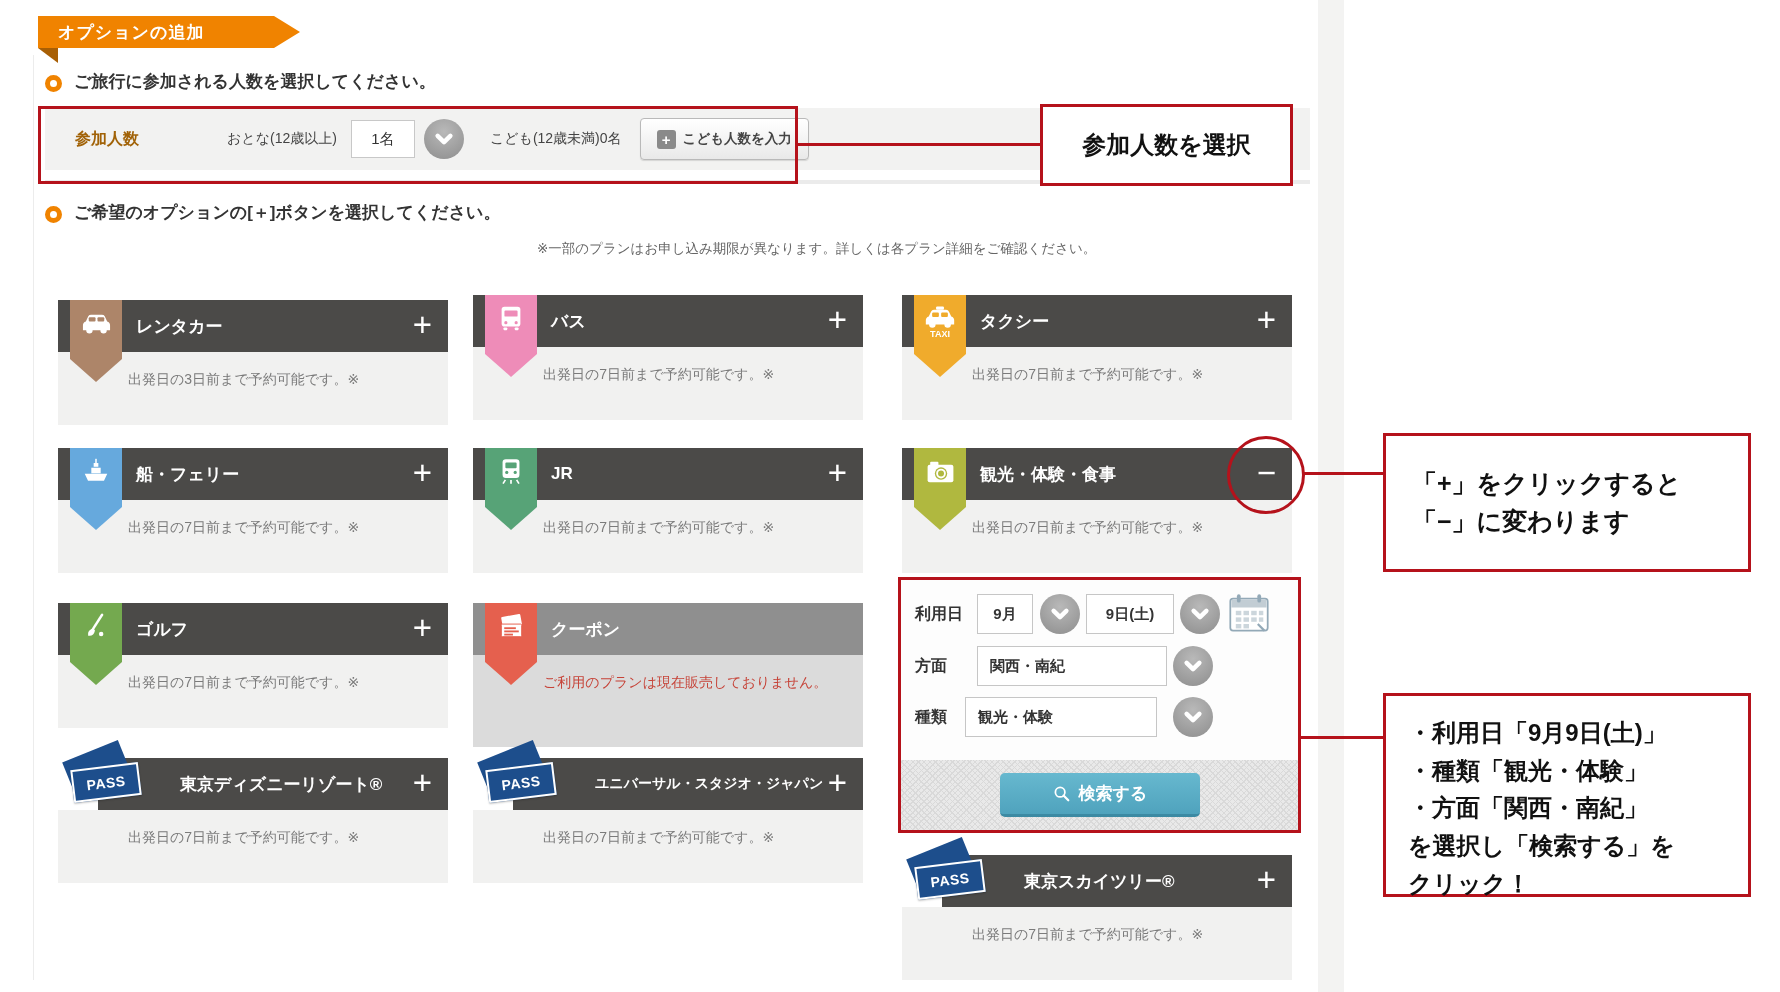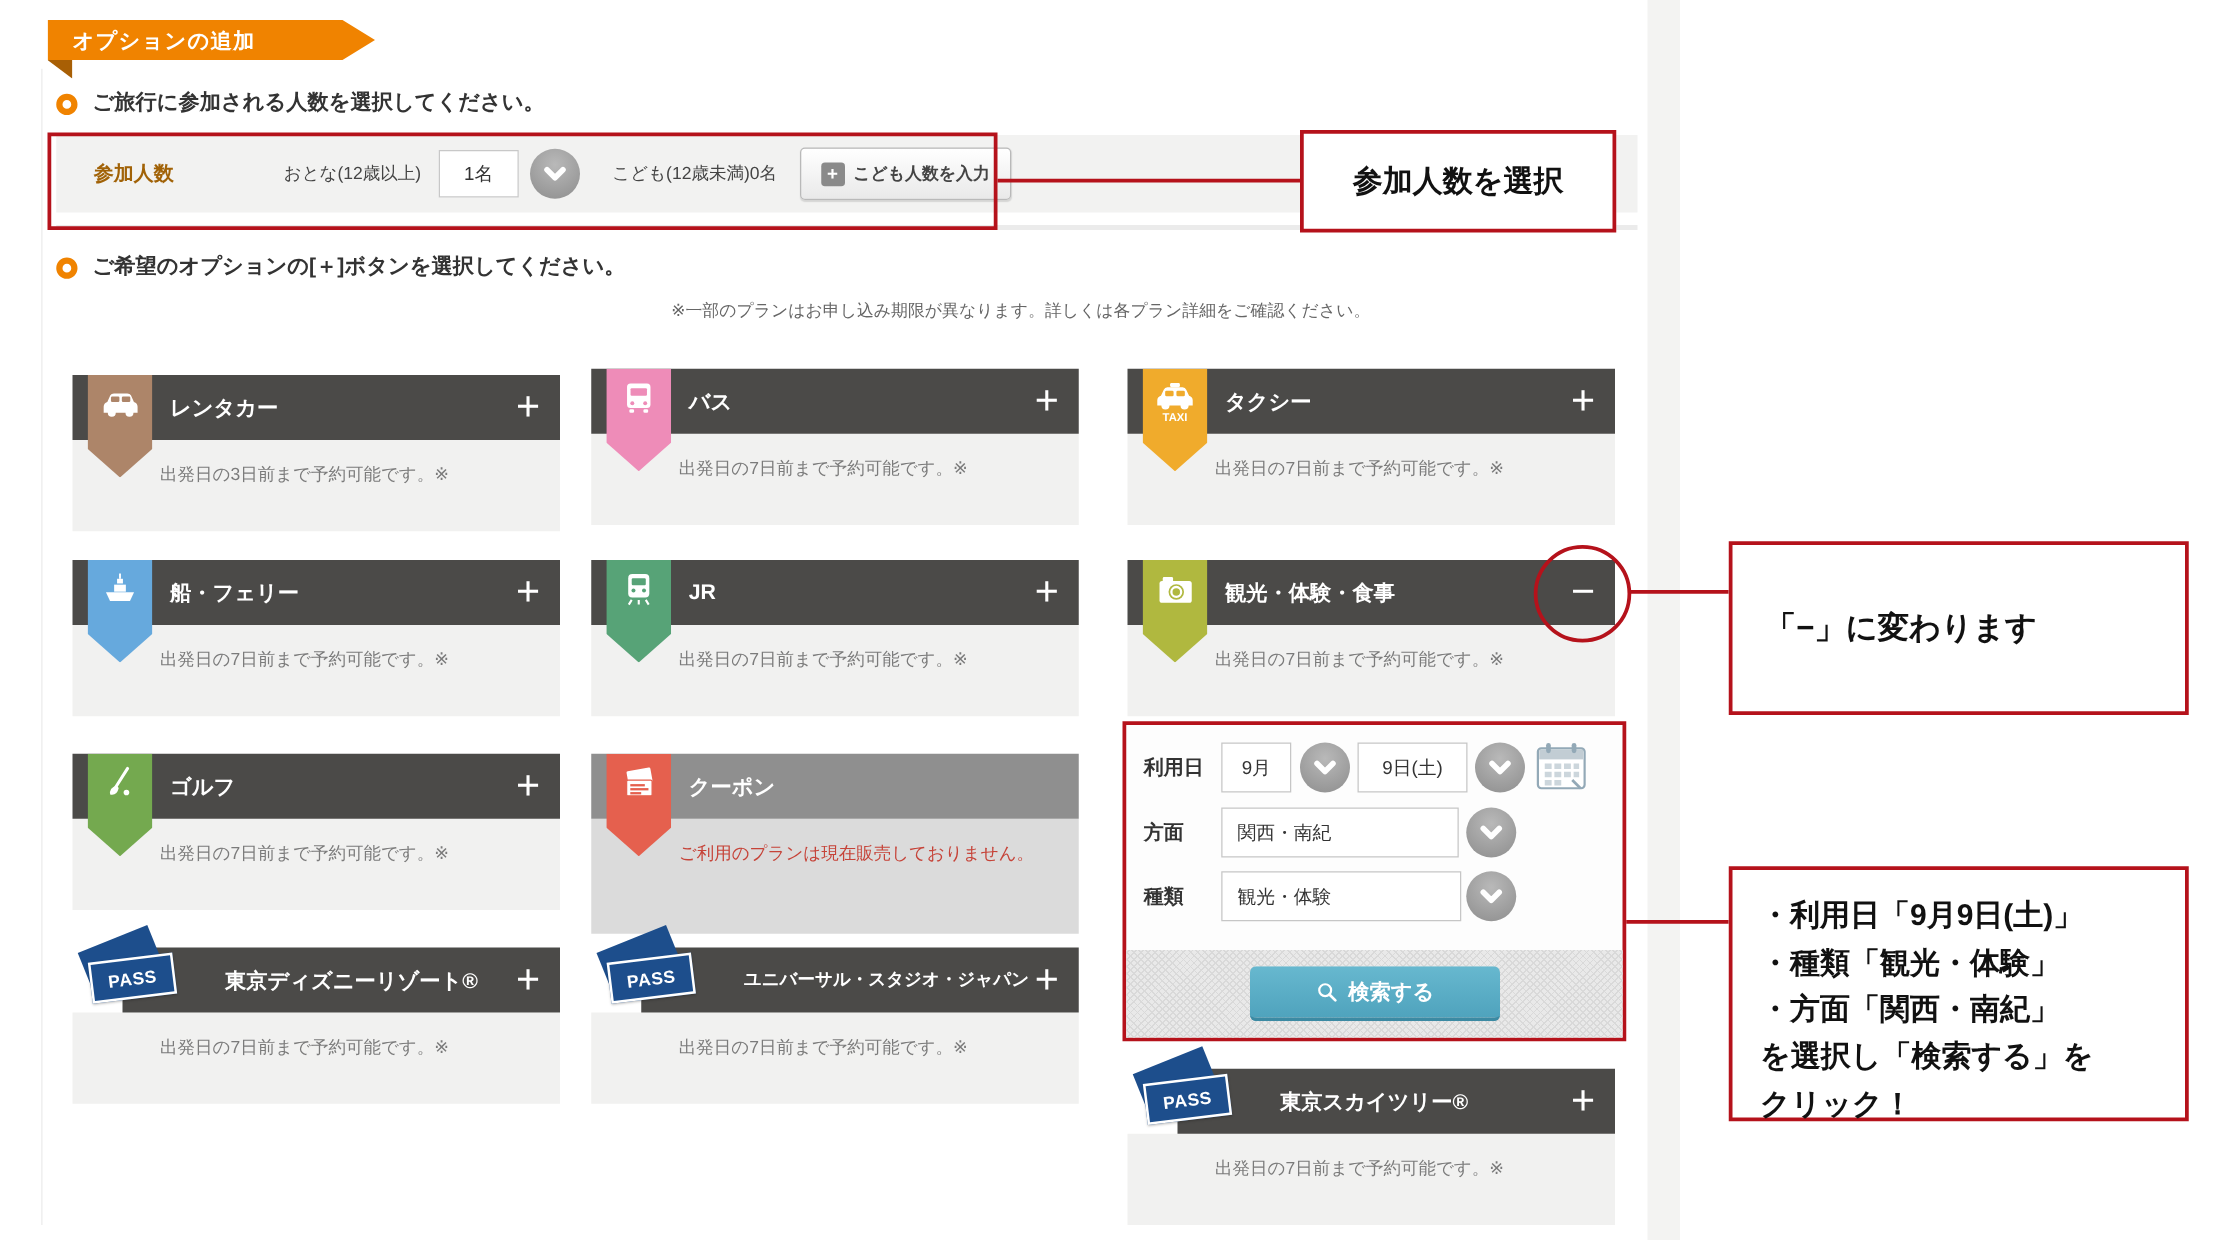--- a/index.html
+++ b/index.html
@@ -56,21 +56,21 @@
   .pass-badge{position:absolute;left:-4px;top:-10px;width:112px;height:64px;}
   .pass-back{position:absolute;left:12px;top:2px;width:60px;height:32px;background:#1d4e8c;transform:rotate(-22deg);}
   .pass-front{position:absolute;left:18px;top:18px;width:68px;height:33px;background:#1d4e8c;border:2px solid #fff;
     transform:rotate(-7deg);display:flex;align-items:center;justify-content:center;
     color:#fff;font-weight:bold;font-size:14px;letter-spacing:.5px;box-shadow:0 1px 2px rgba(0,0,0,.25);}
 
   
   .search-panel{position:absolute;left:898px;top:577px;width:403px;height:256px;border:3px solid #b5121b;background:#fdfdfd;z-index:4;}
   .sf-label{position:absolute;font-size:16px;font-weight:bold;color:#333;}
   .sf-box{position:absolute;height:40px;background:#fff;border:1px solid #c6c6c6;display:flex;align-items:center;
-    font-size:15px;color:#333;}
+    font-size:15px;color:#333;font-weight:bold;}
   .sf-box.center{justify-content:center;}
   .sf-box.pad{padding-left:12px;}
   .sf-chev{position:absolute;}
   .sf-cal{position:absolute;}
   .sf-foot{position:absolute;left:0;right:0;bottom:0;height:70px;background:#e9e9e9;
     background-image:repeating-linear-gradient(45deg,#d9d9d9 0 1px,transparent 1px 4px),
                      repeating-linear-gradient(-45deg,#d9d9d9 0 1px,transparent 1px 4px);
     display:flex;align-items:center;justify-content:center;}
   .search-btn{width:200px;height:44px;background:linear-gradient(#67b8cf,#4fa3bd);border:none;
     border-bottom:3px solid #3c8aa3;border-radius:5px;color:#fff;font-weight:bold;font-size:17px;
@@ -325,21 +325,21 @@
 
     <span class="sf-label" style="left:14px;top:76px;">方面</span>
     <span class="sf-box pad" style="left:76px;top:66px;width:190px;">関西・南紀</span>
     <span class="chev sf-chev" style="left:272px;top:66px;">
       <svg viewBox="0 0 32 32" width="34" height="34">
           <path d="M10 13l6 6 6-6" stroke="#fff" stroke-width="4.2" fill="none" stroke-linecap="round" stroke-linejoin="round"></path>
         </svg>
     </span>
 
     <span class="sf-label" style="left:14px;top:127px;">種類</span>
-    <span class="sf-box pad" style="left:76px;top:117px;width:192px;">観光・体験</span>
+    <span class="sf-box pad" style="left:64px;top:117px;width:192px;">観光・体験</span>
     <span class="chev sf-chev" style="left:272px;top:117px;">
       <svg viewBox="0 0 32 32" width="34" height="34">
           <path d="M10 13l6 6 6-6" stroke="#fff" stroke-width="4.2" fill="none" stroke-linecap="round" stroke-linejoin="round"></path>
         </svg>
     </span>
 
     <div class="sf-foot">
       <button class="search-btn">
         <span style="display:inline-flex;">
           <svg viewBox="0 0 28 28" width="19" height="19">
@@ -348,20 +348,21 @@
             </svg>
         </span>
         <span>検索する</span>
       </button>
     </div>
   </div>
 
   <div class="red-circle"></div>
   <div class="connector" style="left:1303px;top:472px;width:80px;"></div>
   <div class="ann ann-2">
+    <span>「+」をクリックすると</span>
     <span>「−」に変わります</span>
   </div>
 
   <div class="connector" style="left:1301px;top:736px;width:82px;"></div>
   <div class="ann ann-3">
     <div>・利用日「9月9日(土)」</div>
     <div>・種類「観光・体験」</div>
     <div>・方面「関西・南紀」</div>
     <div>を選択し「検索する」を</div>
     <div>クリック！</div>

